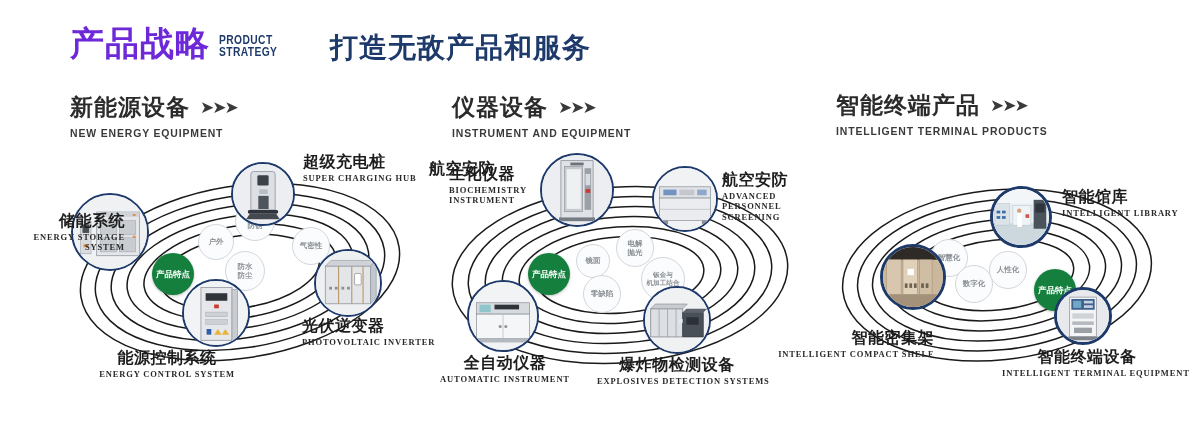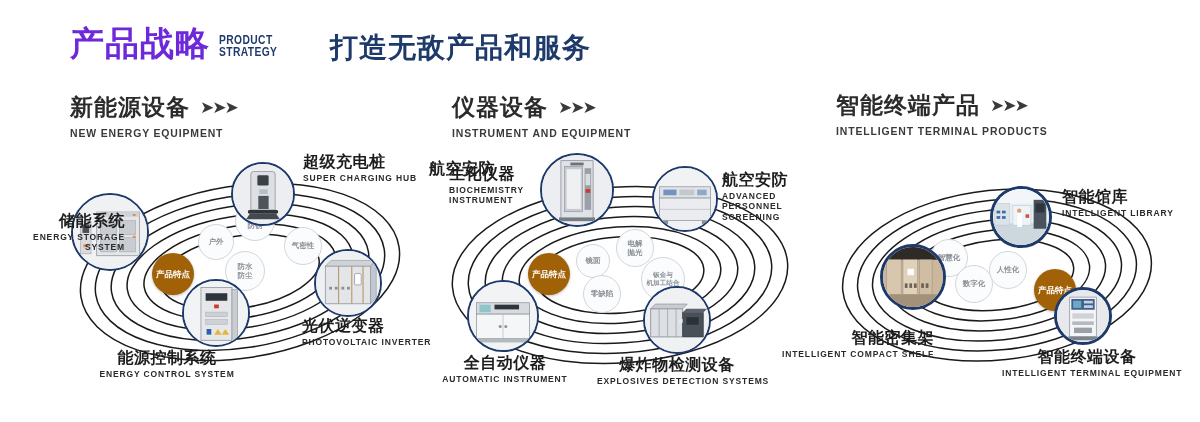--- a/index.html
+++ b/index.html
@@ -57,36 +57,36 @@
   .node .art{position:absolute;left:0;top:0;width:100%;height:100%;}
 
   
   .cap{position:absolute;white-space:nowrap;}
   .cap .cn{
     font-size:16px;font-weight:bold;color:#1d1d1d;letter-spacing:.5px;
     line-height:1.05;font-family:"DejaVu Sans","Liberation Sans",sans-serif;
   }
   .cap .en{
     font-size:8.5px;font-weight:bold;color:#2a2a2a;letter-spacing:.85px;
-    line-height:1.25;margin-top:2px;
+    line-height:1.25;margin-top:2px;font-family:Liberation Serif, serif;
   }
   .cap.r{text-align:right;}
   .cap.c{text-align:center;}
 
   
   .feat{
     position:absolute;border-radius:50%;
     border:1px solid #d2d6db;background:#fbfcfd;
     display:flex;align-items:center;justify-content:center;
     text-align:center;color:#8b9096;font-weight:bold;
     font-size:7.5px;line-height:1.25;box-sizing:border-box;
     font-family:"DejaVu Sans","Liberation Sans",sans-serif;
   }
   .feat.core{
-    background:#a16207;border:none;color:#ffffff;font-size:8.5px;
+    background:#15803d;border:none;color:#ffffff;font-size:8.5px;
     box-shadow:0 1px 3px rgba(0,0,0,.25);
   }
 </style>
 </head>
 <body>
 
 <div id="stage">
 
   <div class="hdr">
     <span class="hdr-cn">产品战略</span>
@@ -129,21 +129,21 @@
         <span>户外</span>
       </div>
     <div class="feat" style="left:180px;top:36px;width:40px;height:40px;">
         <span style="white-space:pre-line">防腐
 防锈</span>
       </div>
     <div class="feat" style="left:170px;top:86px;width:40px;height:40px;">
         <span style="white-space:pre-line">防水
 防尘</span>
       </div>
-    <div class="feat" style="left:229px;top:62px;width:38px;height:38px;">
+    <div class="feat" style="left:237px;top:62px;width:38px;height:38px;">
         <span>气密性</span>
       </div>
 
     <div class="node" style="left:16px;top:28px;width:78px;height:78px;">
       <svg class="art" viewBox="0 0 78 78">
         <rect x="0" y="0" width="78" height="78" fill="#f0f1f3"></rect>
         <rect x="8" y="28" width="11" height="34" fill="#d9dbdf" stroke="#9aa0a6" stroke-width=".6"></rect>
         <rect x="10" y="31" width="7" height="9" fill="#4a4f55"></rect>
         <rect x="11" y="52" width="5" height="3" fill="#e8893a"></rect>
         <rect x="25" y="18" width="45" height="46" fill="#e4e6ea" stroke="#8e949b" stroke-width=".8"></rect>

